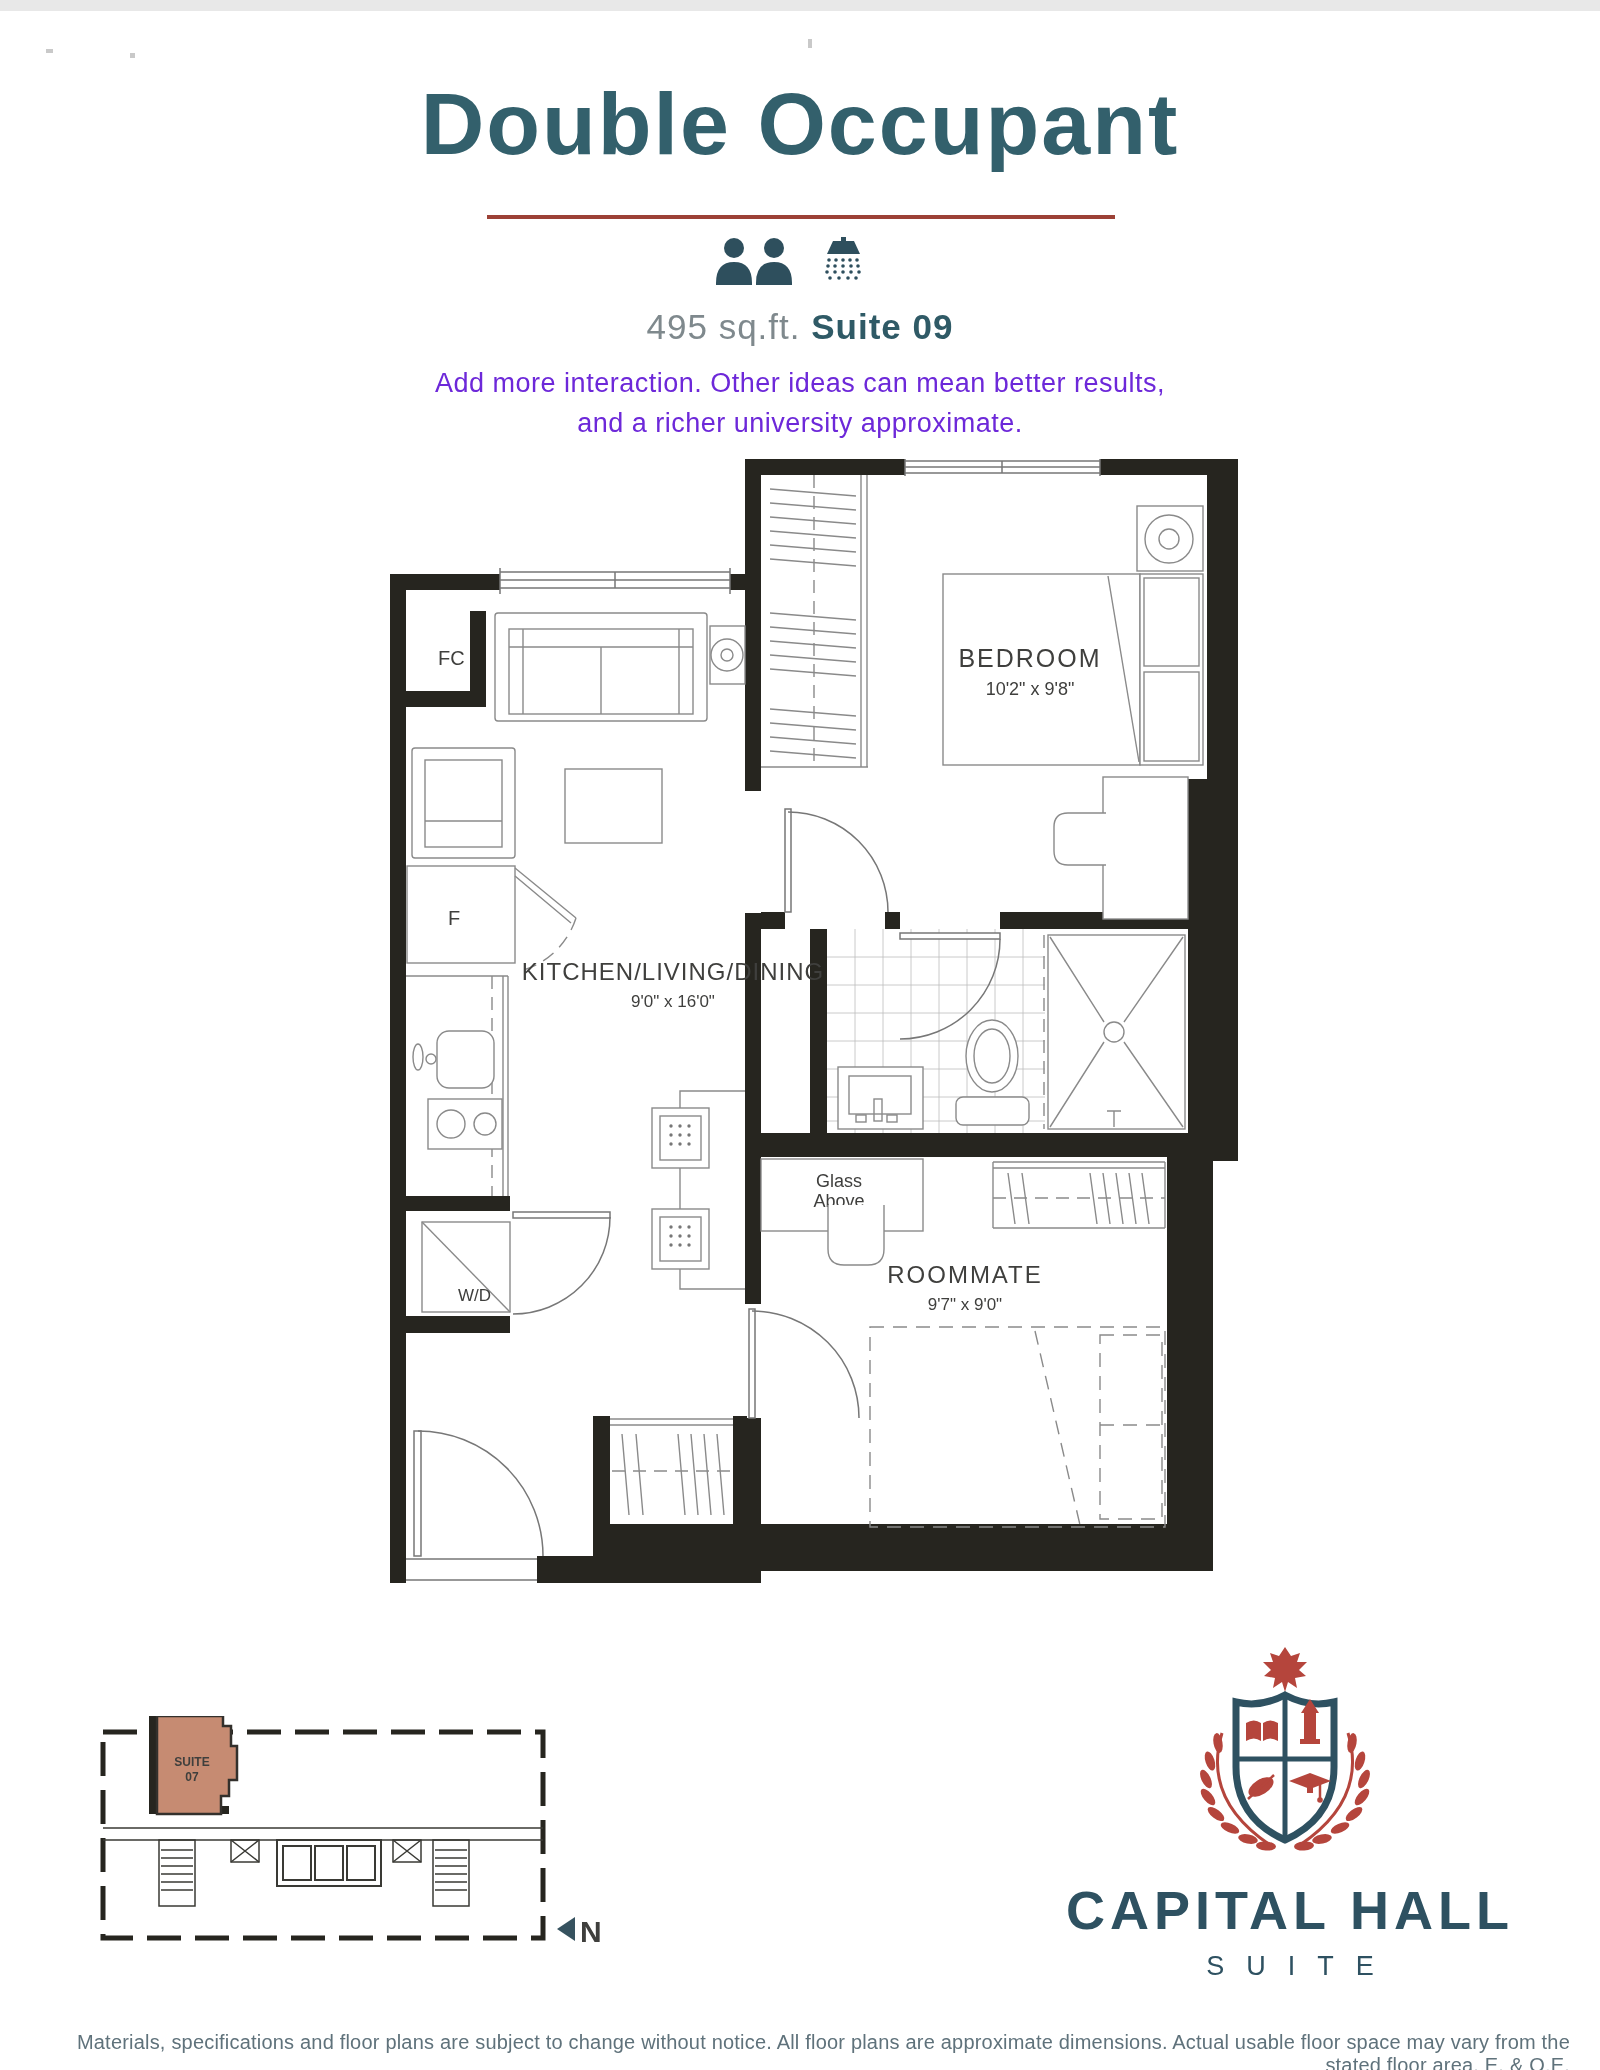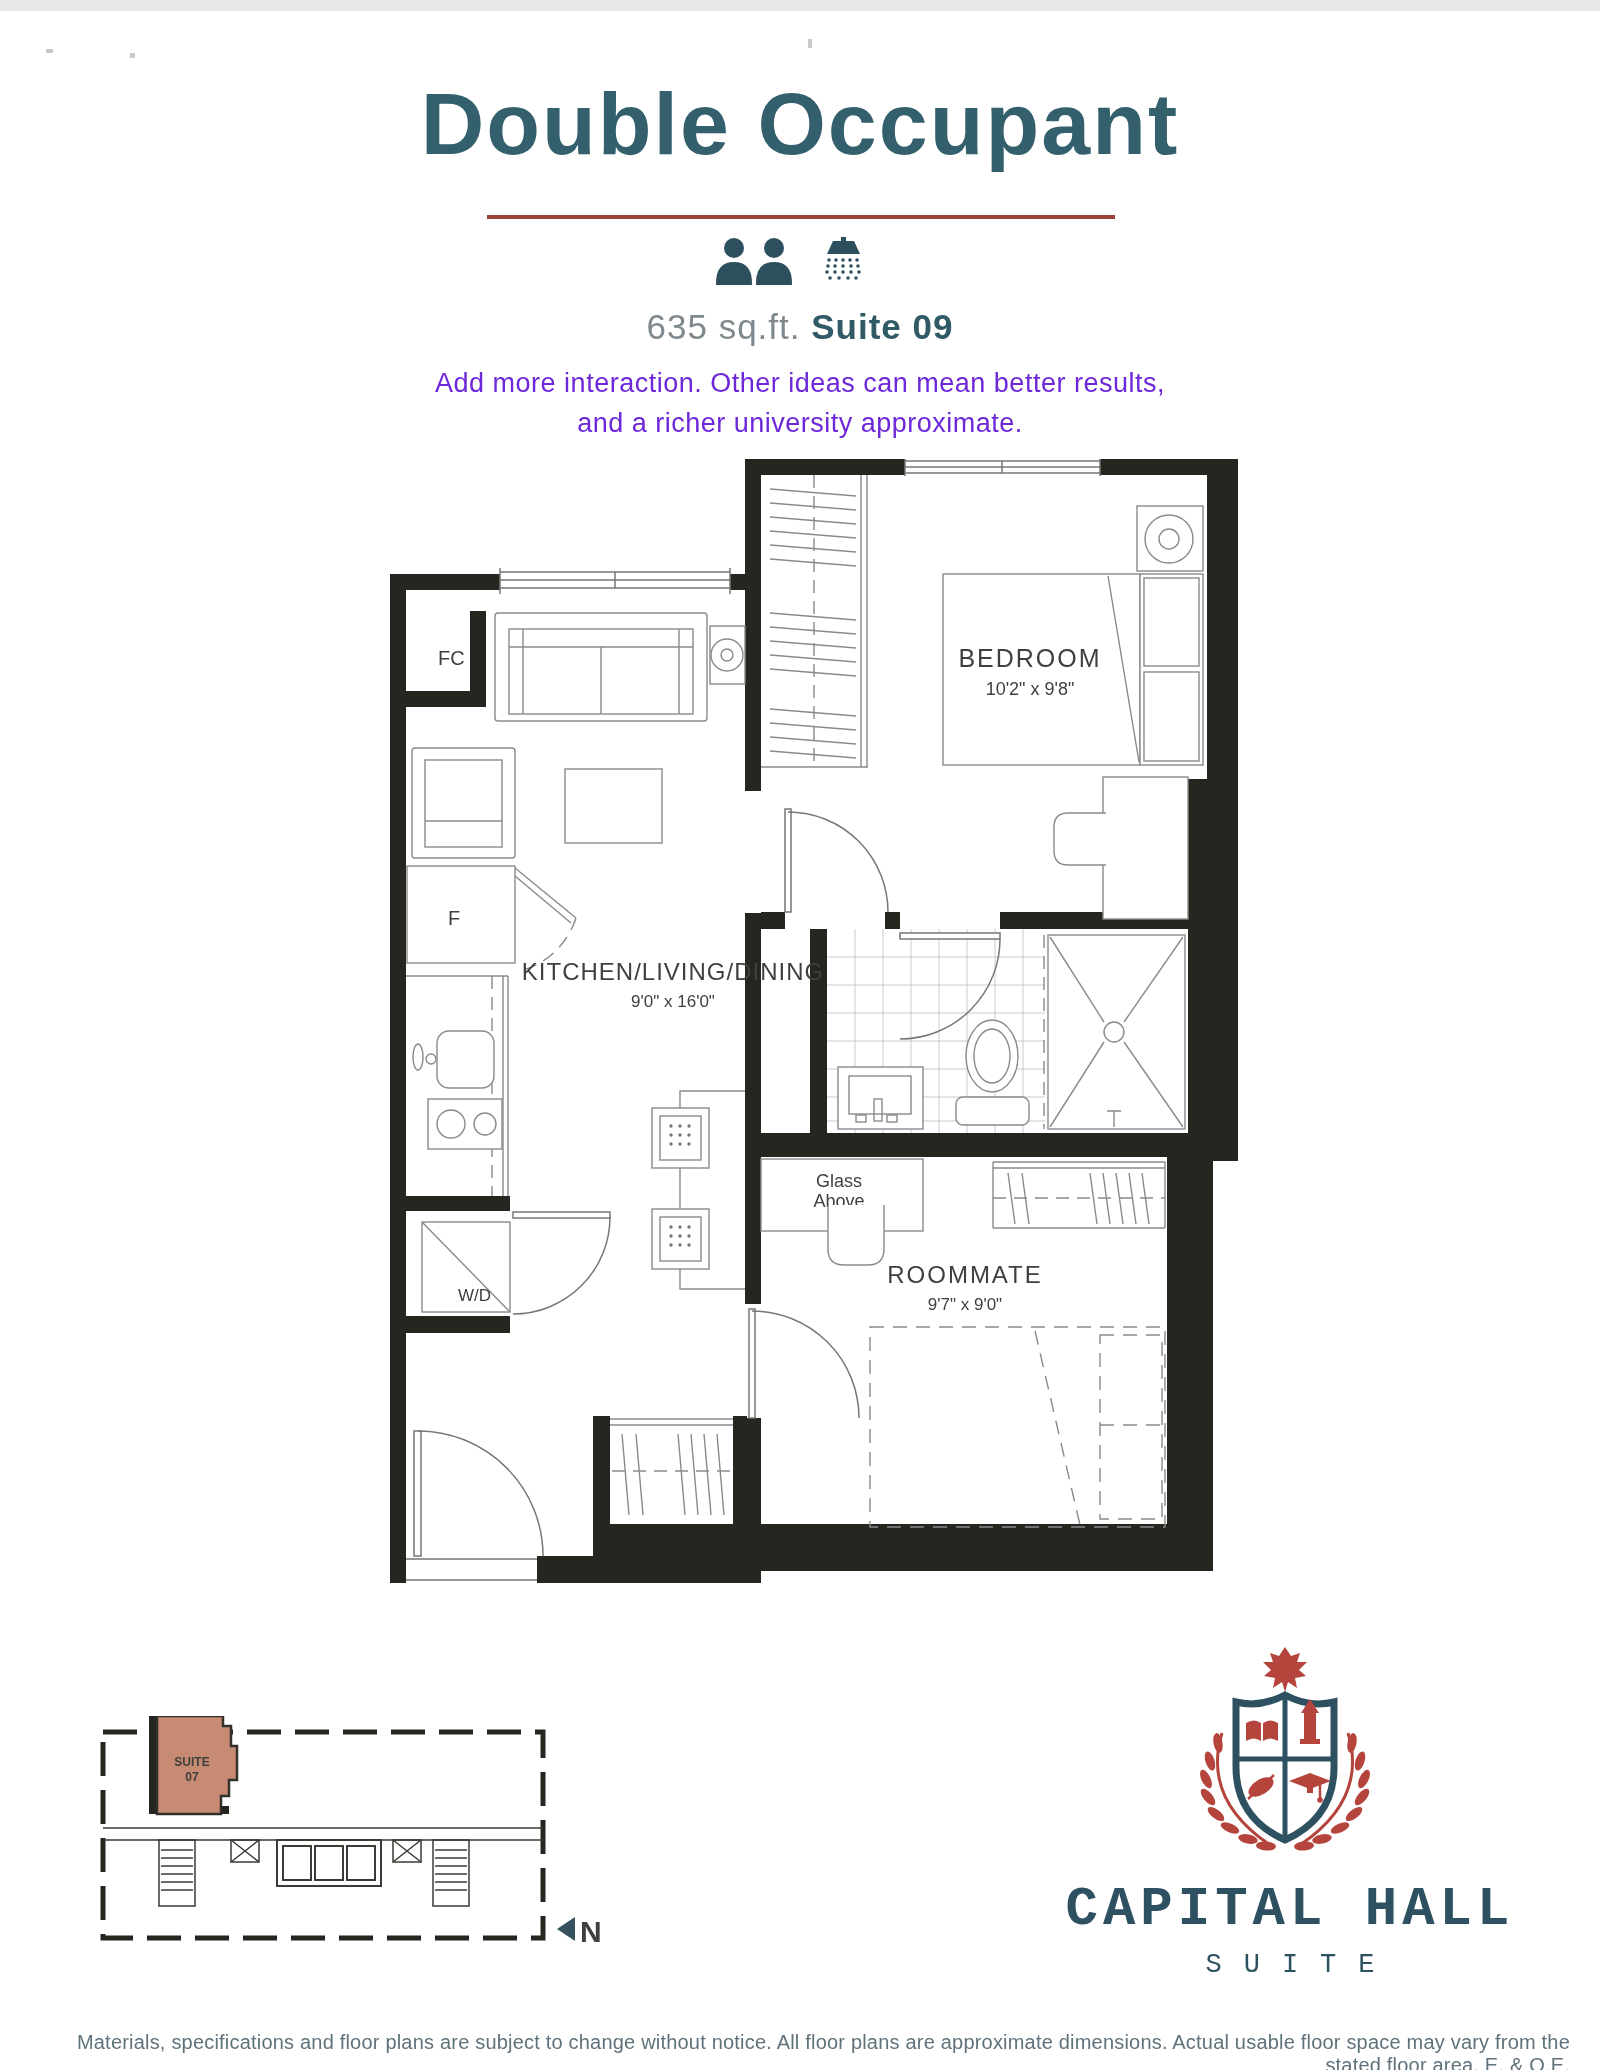--- a/index.html
+++ b/index.html
@@ -10,21 +10,21 @@
   .red-rule{position:absolute;top:204px;left:487px;width:628px;height:4px;background:#9c4136;}
   .icons-row{position:absolute;top:224px;left:0;width:1600px;text-align:center;}
   .spec-line{position:absolute;top:296px;left:0;width:1600px;text-align:center;
              font-size:35px;color:#7f898d;letter-spacing:1px;}
   .spec-line b{color:#2f5a66;font-weight:700;}
   .descr{position:absolute;top:352px;left:0;width:1600px;text-align:center;
          font-size:27px;line-height:40px;color:#6d28d9;letter-spacing:0.5px;}
   .plan{position:absolute;left:390px;top:448px;}
   .keyplan{position:absolute;left:95px;top:1705px;}
   .crest{position:absolute;left:1160px;top:1636px;}
-  .brand{position:absolute;left:1010px;top:1868px;width:560px;text-align:center;color:#2e5161;font-family:Liberation Mono, monospace;}
+  .brand{position:absolute;left:1010px;top:1868px;width:560px;text-align:center;color:#2e5161;}
   .brand .name{font-size:54px;font-weight:700;letter-spacing:5px;}
   .brand .city{font-size:27px;font-weight:400;letter-spacing:22px;margin-top:10px;padding-left:22px;}
   .footer{position:absolute;top:2020px;left:30px;width:1540px;text-align:right;
           font-size:20px;color:#5f727b;letter-spacing:0.2px;}
   svg text{font-family:"Liberation Sans",sans-serif;fill:#3f3f3d;}
   .wall{fill:#26251f;stroke:none;}
   .furn{fill:#ffffff;stroke:#8a8a8a;stroke-width:1.4;}
   .furnln{fill:none;stroke:#8a8a8a;stroke-width:1.4;}
   .thin{fill:none;stroke:#777;stroke-width:1.5;}
   .tile{stroke:#bdbdbd;stroke-width:0.8;}
@@ -74,21 +74,21 @@
             <circle cx="144" ccy="37" cy="37" r="1.8"></circle>
           <circle cx="115" cy="43" r="1.8"></circle>
             <circle cx="124" cy="43" r="1.8"></circle>
             <circle cx="133" cy="43" r="1.8"></circle>
             <circle cx="141" cy="43" r="1.8"></circle>
         </g>
       </g>
     </svg>
   </div>
 
-  <div class="spec-line"><span>635 sq.ft. </span><b>Suite 09</b></div>
+  <div class="spec-line"><span>495 sq.ft. </span><b>Suite 09</b></div>
 
   <div class="descr">
     <div>Add more interaction. Other ideas can mean better results,</div>
     <div>and a richer university approximate.</div>
   </div>
 
   <svg class="plan" width="850" height="1145" viewBox="0 0 850 1145">
 
     <g class="wall">
       <rect x="355" y="0" width="493" height="16"></rect>

